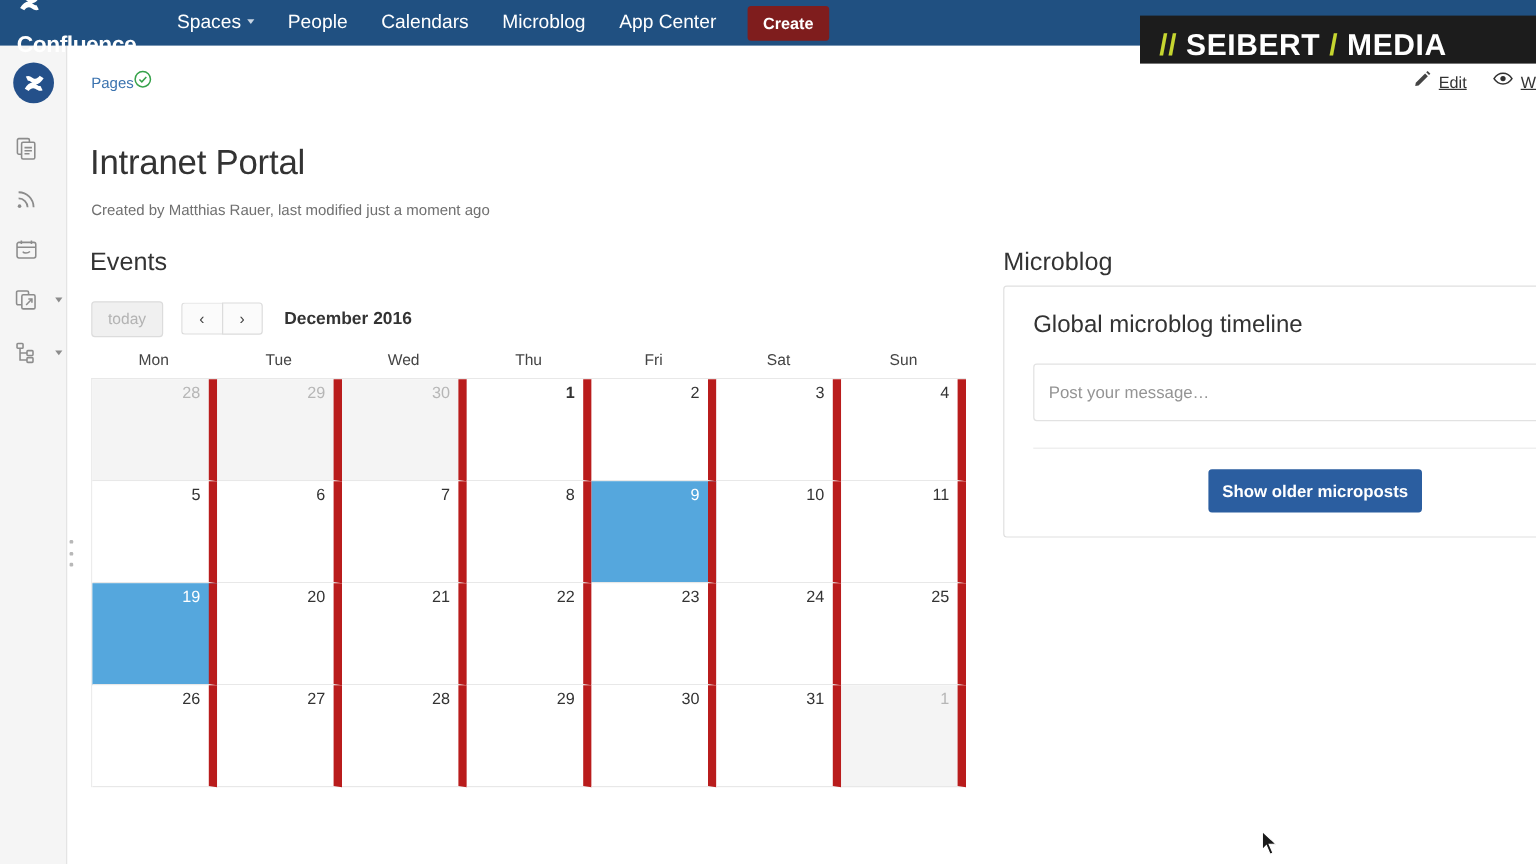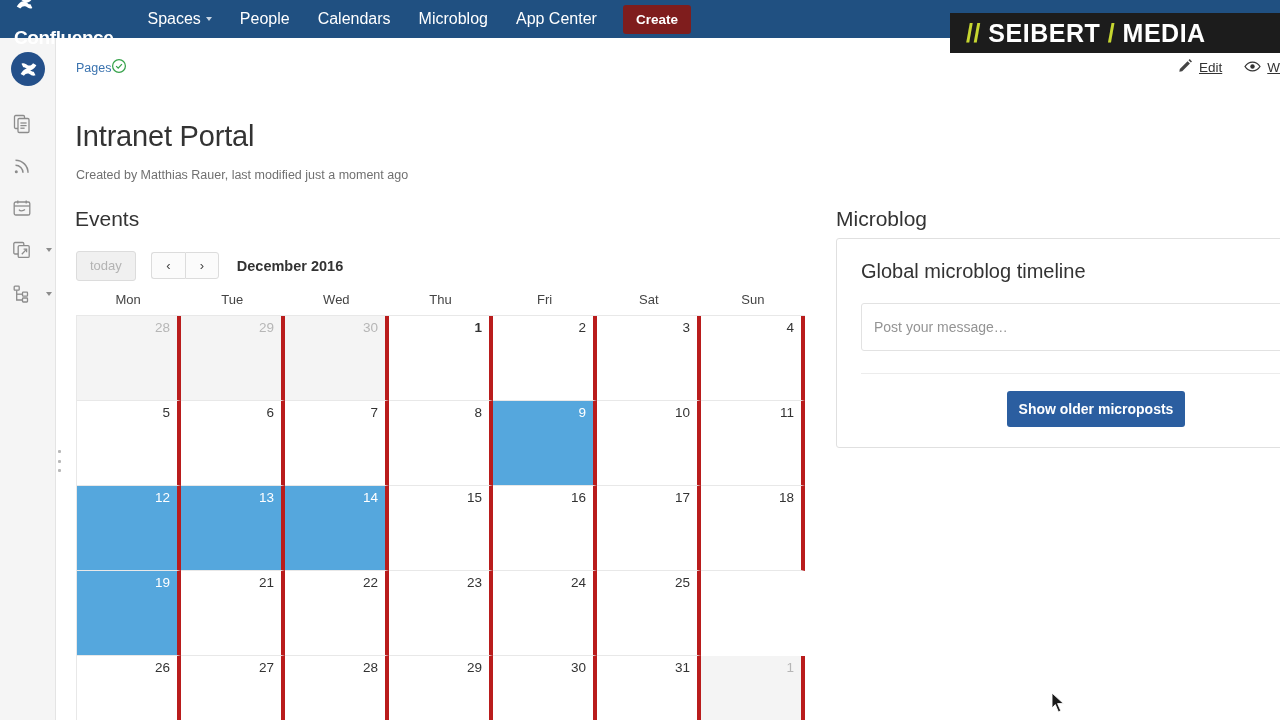--- a/index.html
+++ b/index.html
@@ -83,21 +83,21 @@
 
   
   .watermark {
     position: absolute;
     top: 13px;
     left: 950px;
     width: 330px;
     height: 40px;
     background: #1c1c1c;
     display: flex;
-    align-items: center;
+    align-items: flex-end;
     z-index: 60;
     padding-left: 16px;
     overflow: hidden;
   }
   .wm-text {
     color: #ffffff;
     font-size: 25px;
     font-weight: bold;
     letter-spacing: 0.5px;
     font-family: "Liberation Sans", sans-serif;
@@ -308,21 +308,21 @@
   .cal-body {
     border-left: 1px solid #e8e8e8;
     border-top: 1px solid #e8e8e8;
   }
   .cal-row {
     display: grid;
     grid-template-columns: repeat(7, 1fr);
   }
   .cal-cell {
     height: 85px;
-    border-right: 4px solid #b91c1c;
+    border-right: 7px solid #b91c1c;
     border-bottom: 1px solid #e8e8e8;
     position: relative;
     background: #ffffff;
     cursor: pointer;
   }
   .cal-cell .num {
     position: absolute;
     top: 4px; right: 7px;
     font-size: 13.5px;
     color: #333333;
@@ -601,44 +601,24 @@
             </div>
             <div class="cal-cell">
               <span class="num">10</span>
             </div>
             <div class="cal-cell">
               <span class="num">11</span>
             </div>
           </div>
           <div class="cal-row">
             <div class="cal-cell sel">
-              <span class="num">12</span>
-            </div>
-            <div class="cal-cell sel">
-              <span class="num">13</span>
-            </div>
-            <div class="cal-cell sel">
-              <span class="num">14</span>
-            </div>
-            <div class="cal-cell">
-              <span class="num">15</span>
-            </div>
-            <div class="cal-cell">
-              <span class="num">16</span>
-            </div>
-            <div class="cal-cell">
-              <span class="num">17</span>
-            </div>
-            <div class="cal-cell">
-              <span class="num">18</span>
-            </div>
-          </div>
-          <div class="cal-row">
-            <div class="cal-cell sel">
               <span class="num">19</span>
+            </div>
+            <div class="cal-cell">
+              <span class="num">20</span>
             </div>
             <div class="cal-cell">
               <span class="num">21</span>
             </div>
             <div class="cal-cell">
               <span class="num">22</span>
             </div>
             <div class="cal-cell">
               <span class="num">23</span>
             </div>

